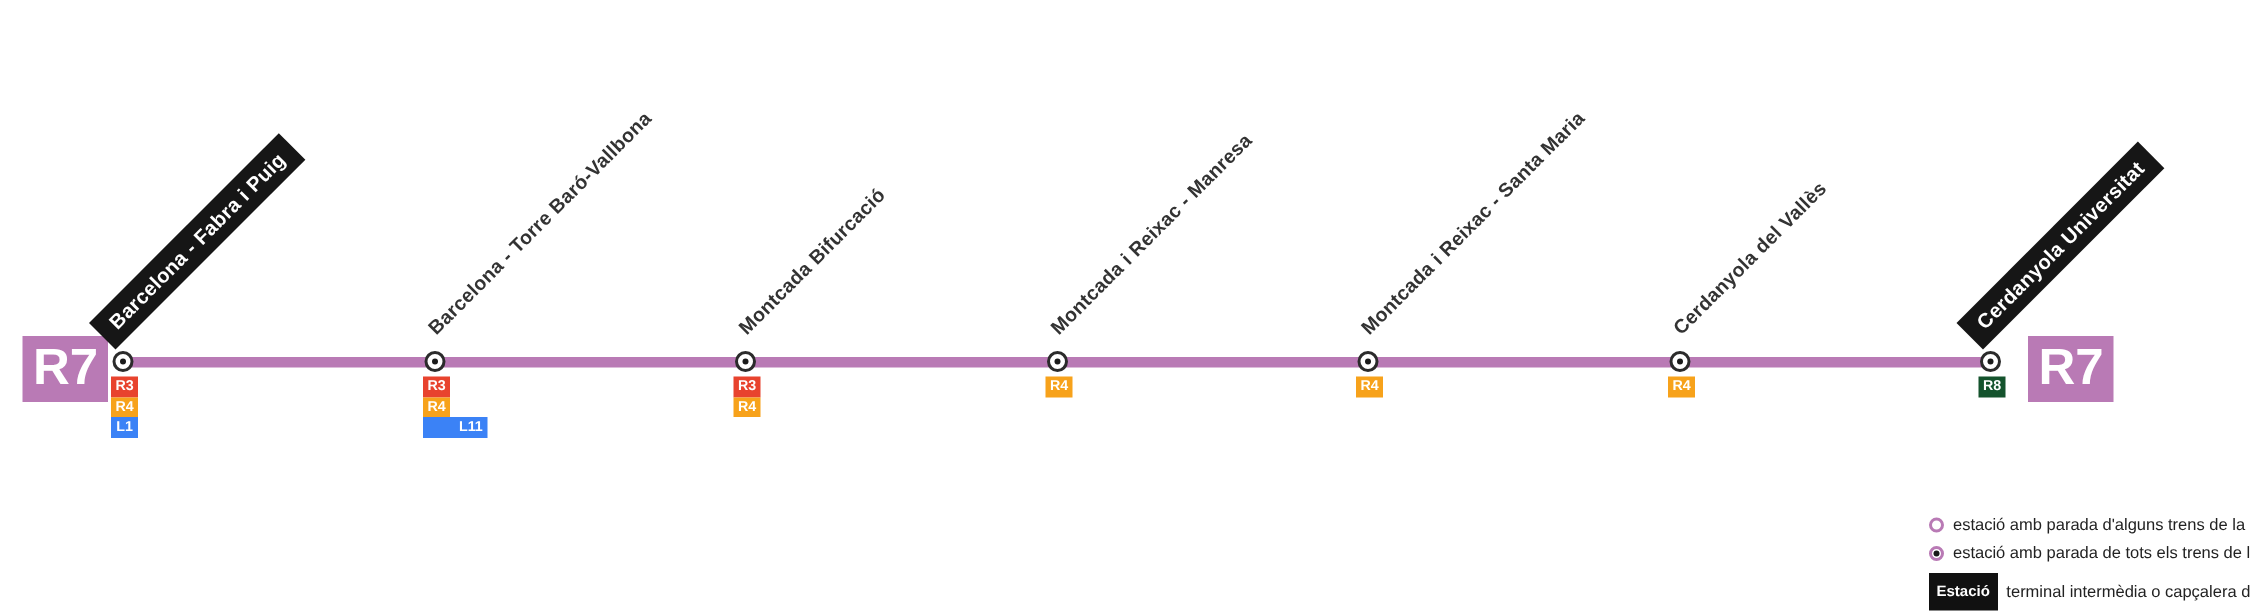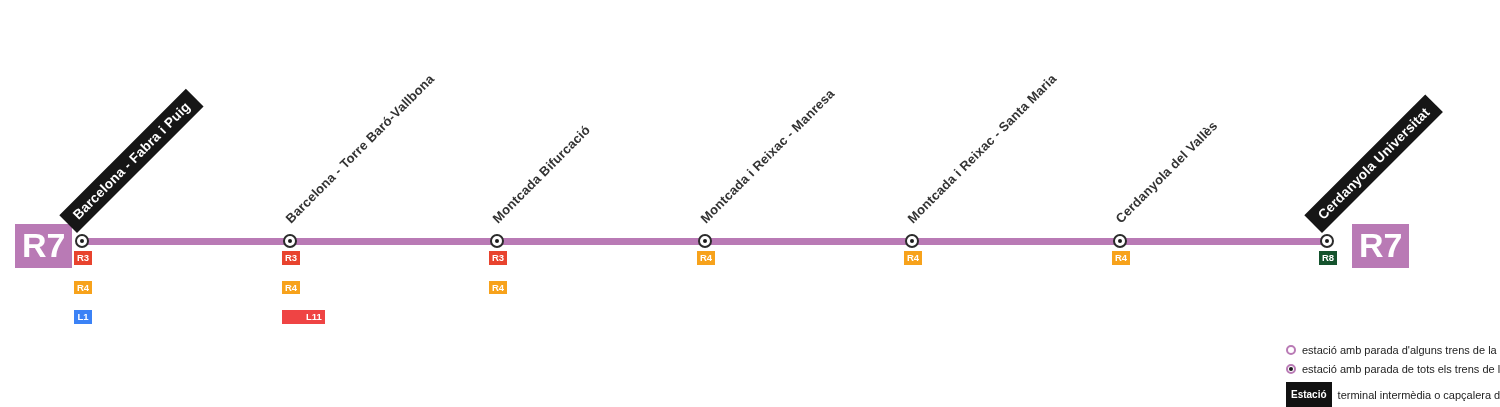--- a/index.html
+++ b/index.html
@@ -70,21 +70,21 @@
     color:#ffffff;
     padding:5px 10px;
     font-size:13.5px;
   }
 
   .badges {
     position:absolute;
     left:-8px; top:10px;
     display:flex;
     flex-direction:column;
-    gap:16px;
+    gap:0;
     align-items:flex-start;
   }
   .badge {
     display:block;
     color:#fff;
     font-size:9.5px;
     font-weight:bold;
     line-height:1;
     padding:2px 3px;
     min-width:18px;
@@ -151,21 +151,21 @@
 </div>
 
 <div class="station s1">
   <div class="dot">
       <span class="dot-core"></span>
     </div>
   <div class="sname">Barcelona - Torre Baró-Vallbona</div>
   <div class="badges">
     <span class="badge" style="background-color: rgb(232, 67, 46);">R3</span>
     <span class="badge" style="background-color: rgb(247, 162, 27);">R4</span>
-    <span class="badge" style="background-color: #ef4444; padding-left: 24px;">L11</span>
+    <span class="badge" style="background-color: #3b82f6; padding-left: 24px;">L11</span>
   </div>
 </div>
 
 <div class="station s2">
   <div class="dot">
       <span class="dot-core"></span>
     </div>
   <div class="sname">Montcada Bifurcació</div>
   <div class="badges">
     <span class="badge" style="background-color: rgb(232, 67, 46);">R3</span>

